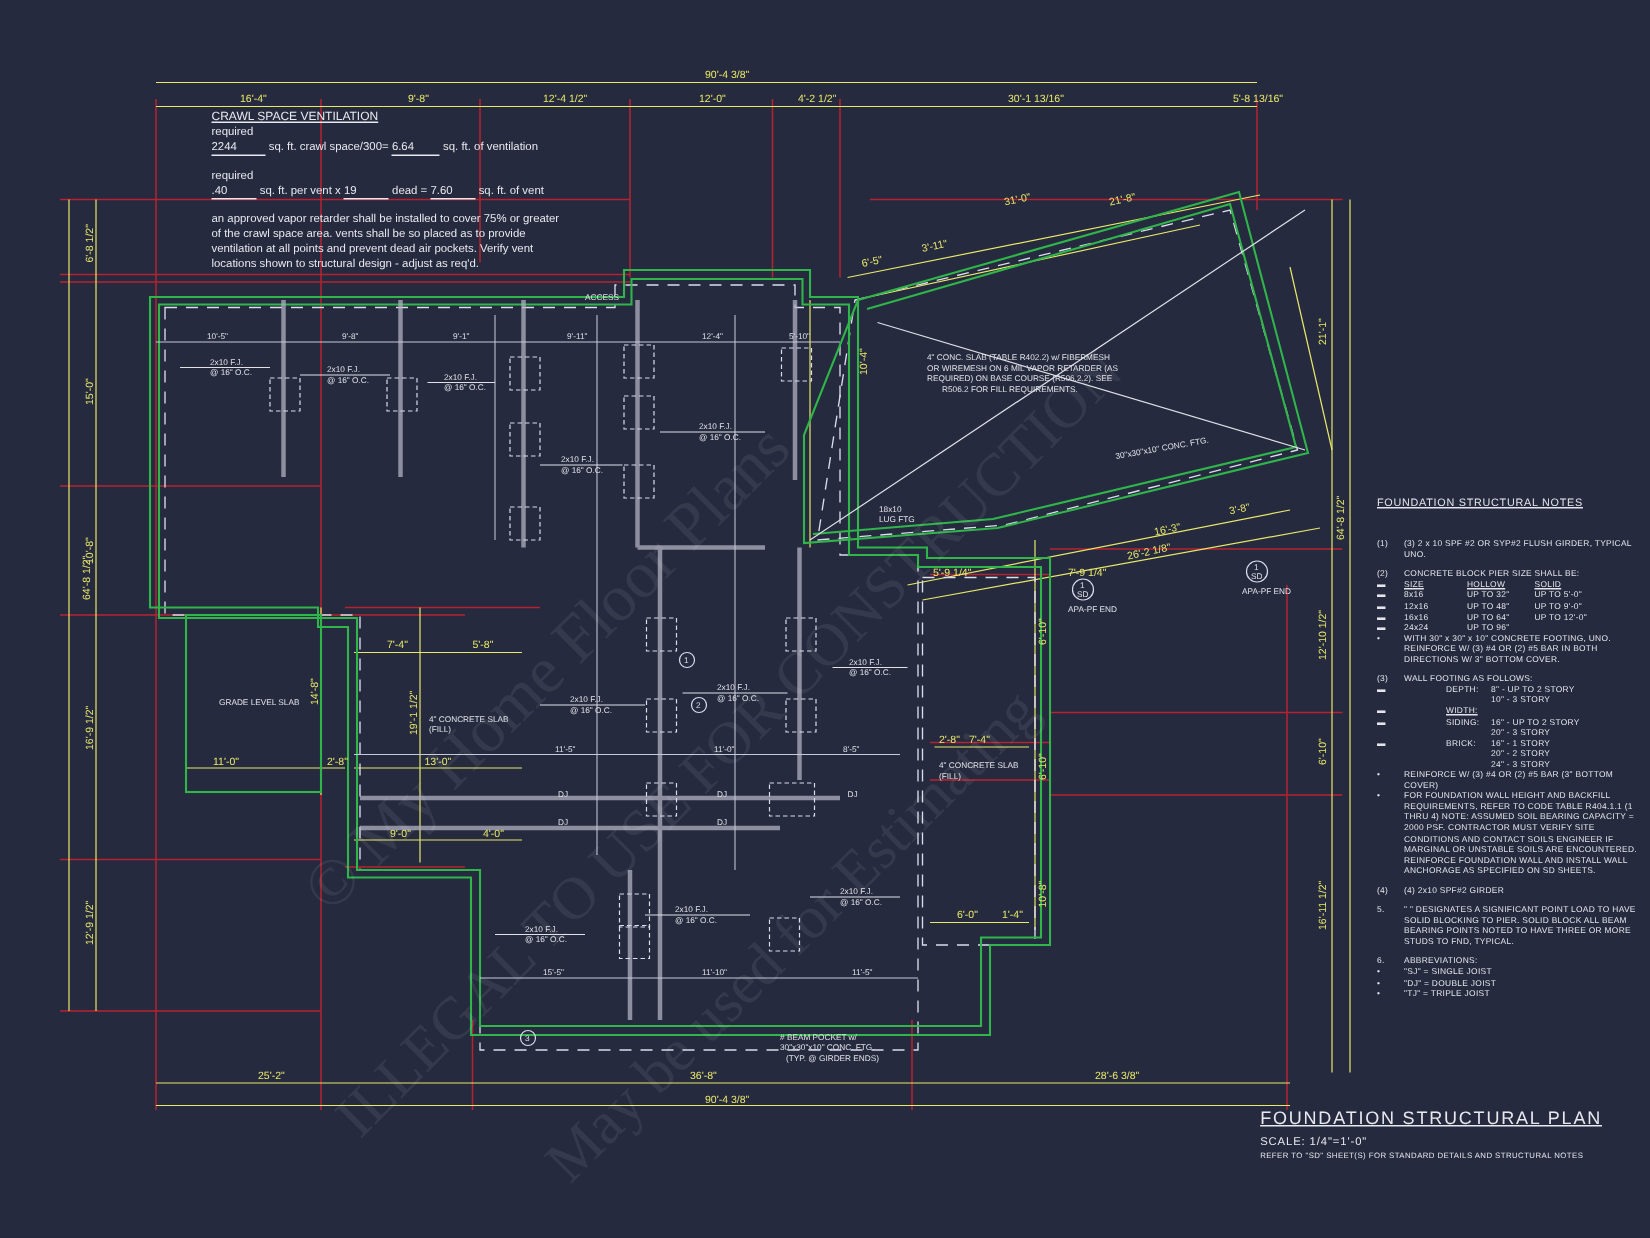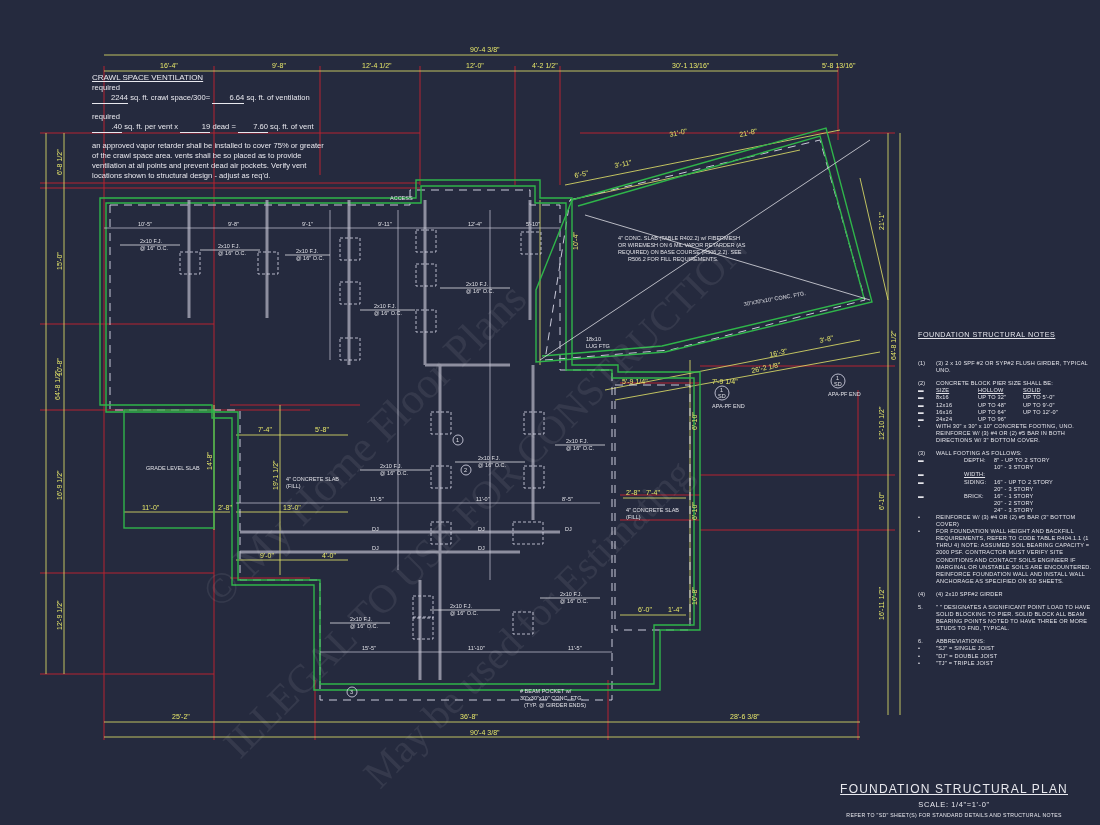--- a/index.html
+++ b/index.html
@@ -2,31 +2,31 @@
 <html><head>
 <meta charset="utf-8">
 <style>
   html, body { margin:0; padding:0; }
   body { width:1100px; height:825px; background:#252a3e; position:relative; overflow:hidden;
          font-family:"Liberation Sans", sans-serif; color:#e6e6ea; }
   #plan { position:absolute; left:0; top:0; width:1100px; height:825px; }
   .dim { font-family:"Liberation Sans", sans-serif; font-size:7px; fill:#e8e86a; }
   .lbl { font-family:"Liberation Sans", sans-serif; font-size:5.5px; fill:#e0e0e6; }
   .wm  { font-family:"Liberation Serif", serif; fill:#ffffff; opacity:0.07; }
-  .vent { position:absolute; left:92px; top:73px; width:240px; font-size:7.6px; line-height:10px; color:#e8e8ee; }
+  .vent { position:absolute; left:106px; top:73px; width:240px; font-size:7.6px; line-height:10px; color:#e8e8ee;padding-left:35px; }
   .vent .title { text-decoration:underline; font-size:8px; }
-  .vent .u { display:inline-block; border-bottom:1px solid #e8e8ee; text-align:right; }
+  .vent .u { display:inline-block; border-bottom:1px solid #e8e8ee; text-align:left; }
   .notes { position:absolute; left:918px; top:331px; width:180px; font-size:5.6px; line-height:7.1px; color:#e4e4ea; letter-spacing:0.2px; }
   .notes .title { font-size:7.2px; text-decoration:underline; margin-bottom:22px; letter-spacing:0.5px; }
   .notes .item { display:flex; margin-bottom:6px; }
   .notes .num { width:18px; flex:0 0 18px; }
   .notes .row { display:flex; }
   .notes .bul { width:18px; flex:0 0 18px; }
   .notes .c1 { width:42px; } .notes .c2 { width:45px; }
-  .titleblock { position:absolute; right:32px; top:738px; text-align:center; color:#e8e8ee;margin-top:44px; }
+  .titleblock { position:absolute; right:32px; top:738px; text-align:left; color:#e8e8ee; }
   .titleblock .t { font-size:12px; letter-spacing:1.2px; text-decoration:underline; }
   .titleblock .s { font-size:7.5px; margin-top:4px; letter-spacing:0.6px; }
   .titleblock .r { font-size:5.2px; margin-top:3px; letter-spacing:0.3px; }
 </style>
 </head>
 <body>
 
 <svg id="plan" viewBox="0 0 1100 825" xmlns="http://www.w3.org/2000/svg">
 
   <g stroke="#d0222e" stroke-width="1" opacity="0.85">

